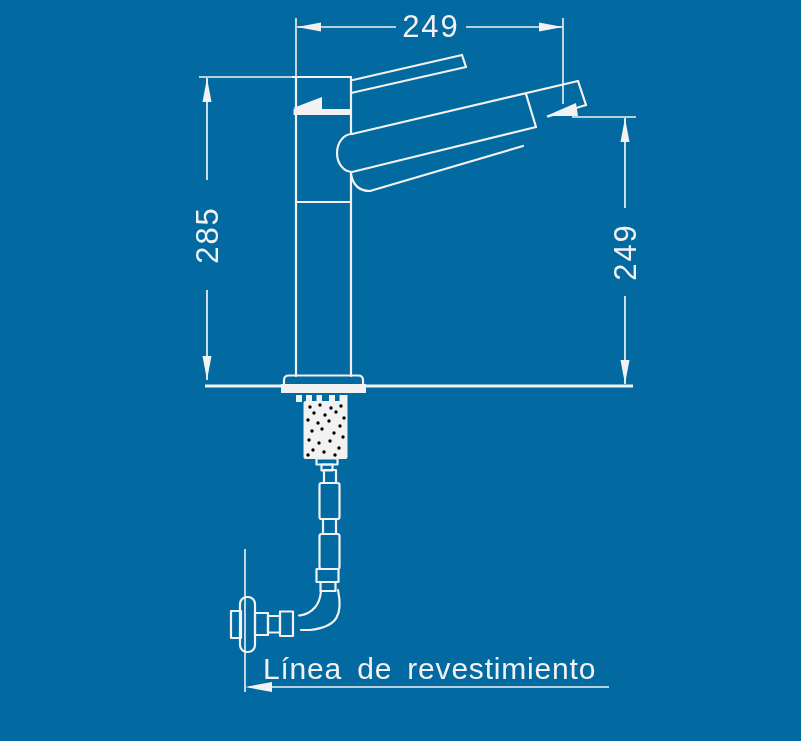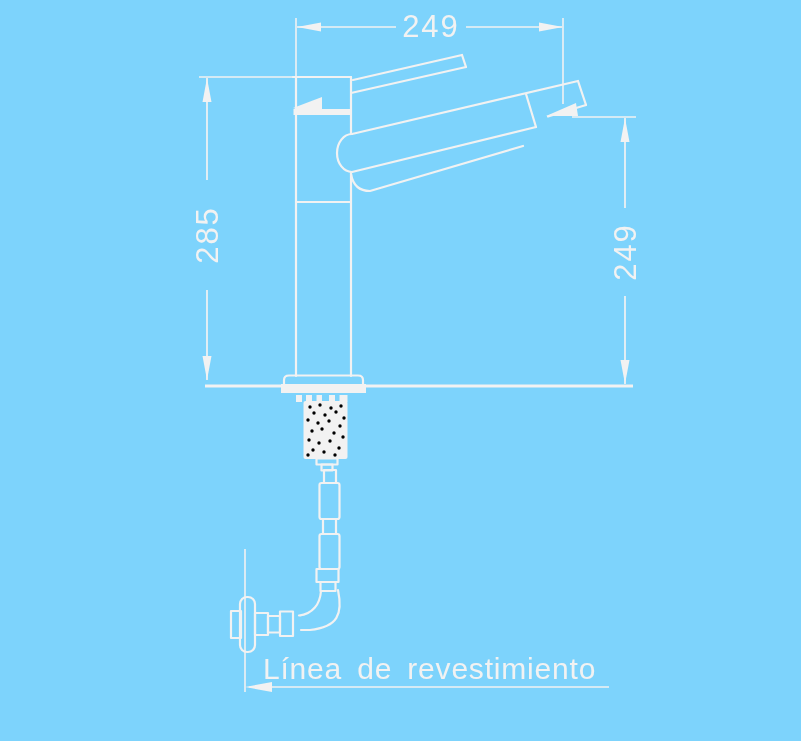--- a/index.html
+++ b/index.html
@@ -1,16 +1,16 @@
 <!DOCTYPE html>
 <html><head>
 <meta charset="utf-8">
 <style>
   html,body{margin:0;padding:0;background:#000;}
-  .stage{position:relative;width:801px;height:741px;background:#7dd3fc;overflow:hidden;}
+  .stage{position:relative;width:801px;height:741px;background:#0369a1;overflow:hidden;}
   svg{display:block;}
   .ln{stroke:#f2f2f2;stroke-width:2.2;fill:none;stroke-linecap:round;stroke-linejoin:round;}
   .dim{stroke:#f2f2f2;stroke-width:1.7;fill:none;stroke-linecap:butt;}
   .fil{fill:#f2f2f2;stroke:none;}
   .deck{stroke:#f2f2f2;stroke-width:3;fill:none;}
   .thin{stroke:#f2f2f2;stroke-width:1.6;fill:none;}
   .dot{fill:#000;stroke:none;}
   .dim-text{font-family:"Liberation Sans",sans-serif;font-size:31px;letter-spacing:2px;}
   .note-text{font-family:"Liberation Sans",sans-serif;font-size:30px;letter-spacing:0.8px;word-spacing:6px;}
 </style>

